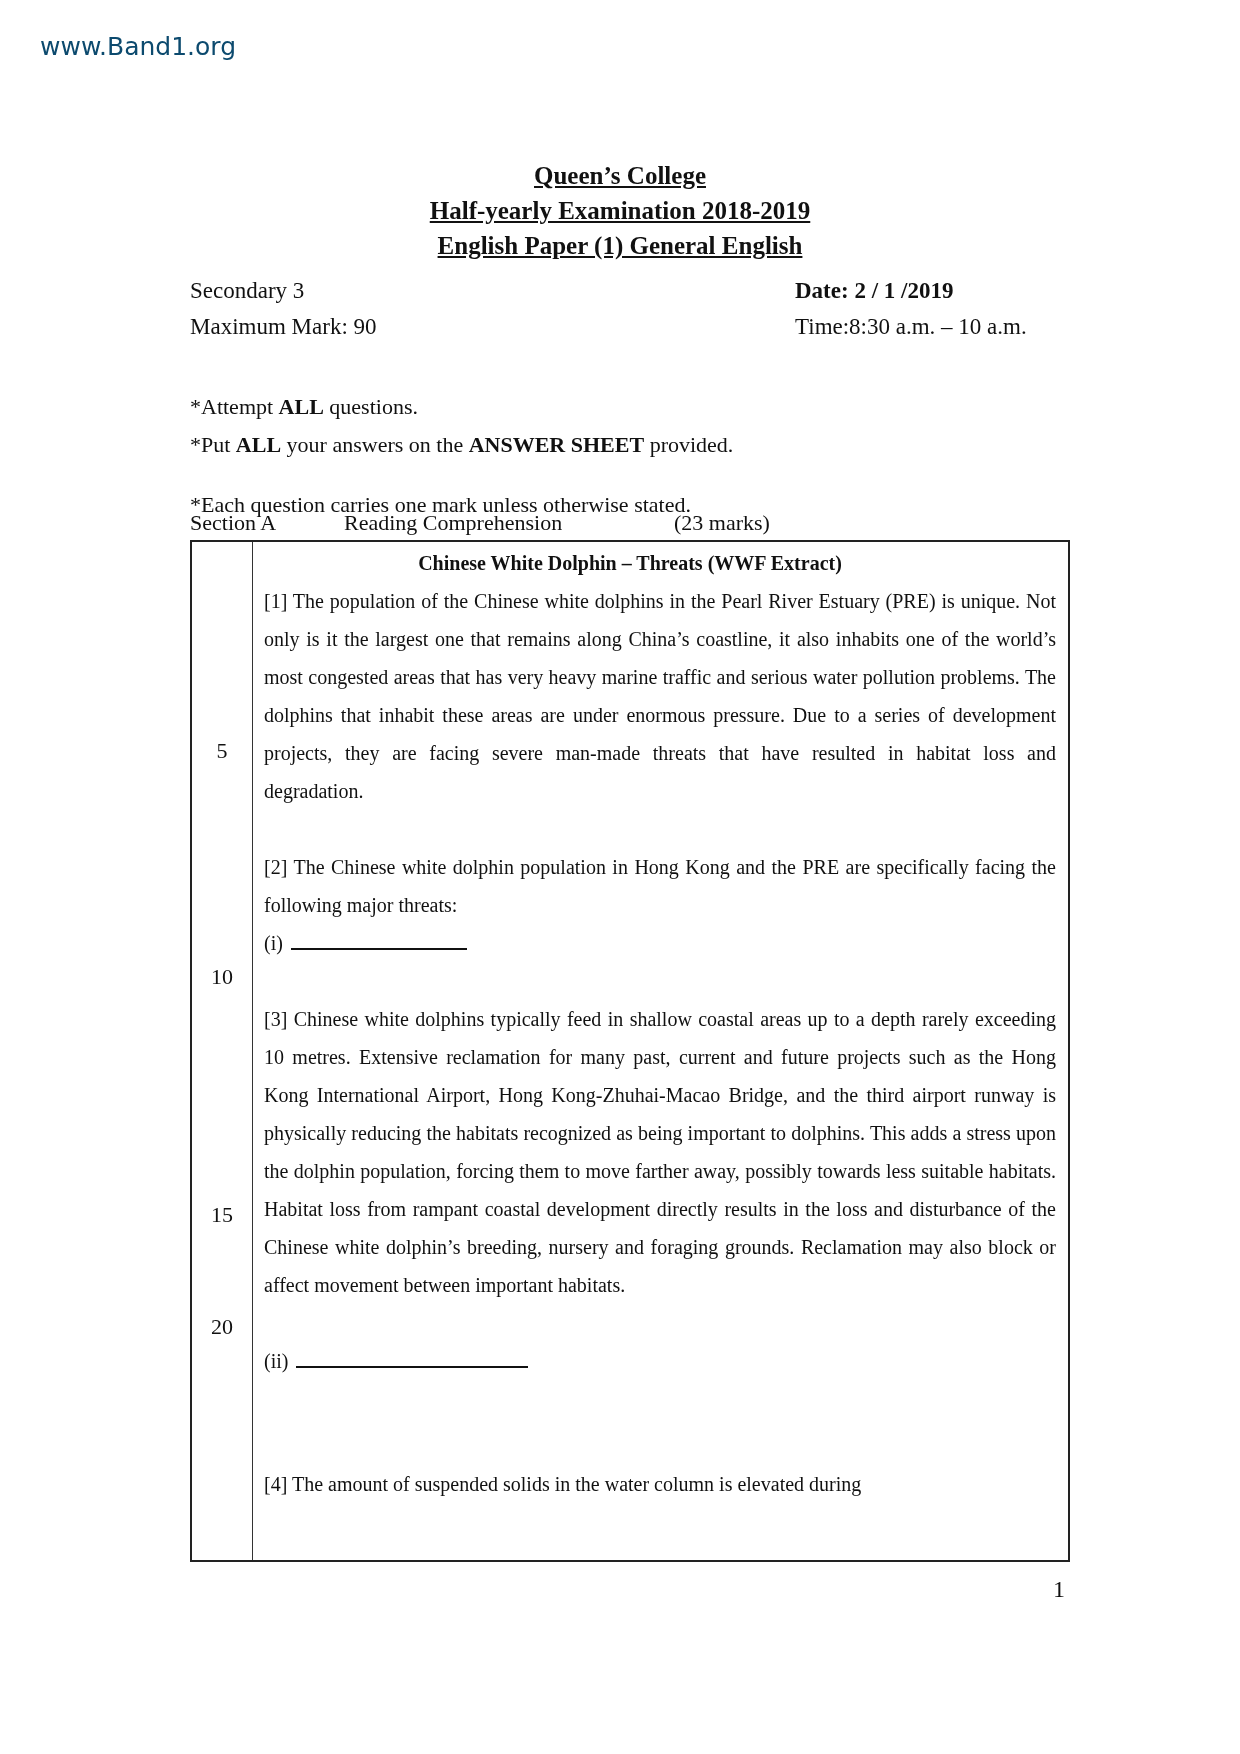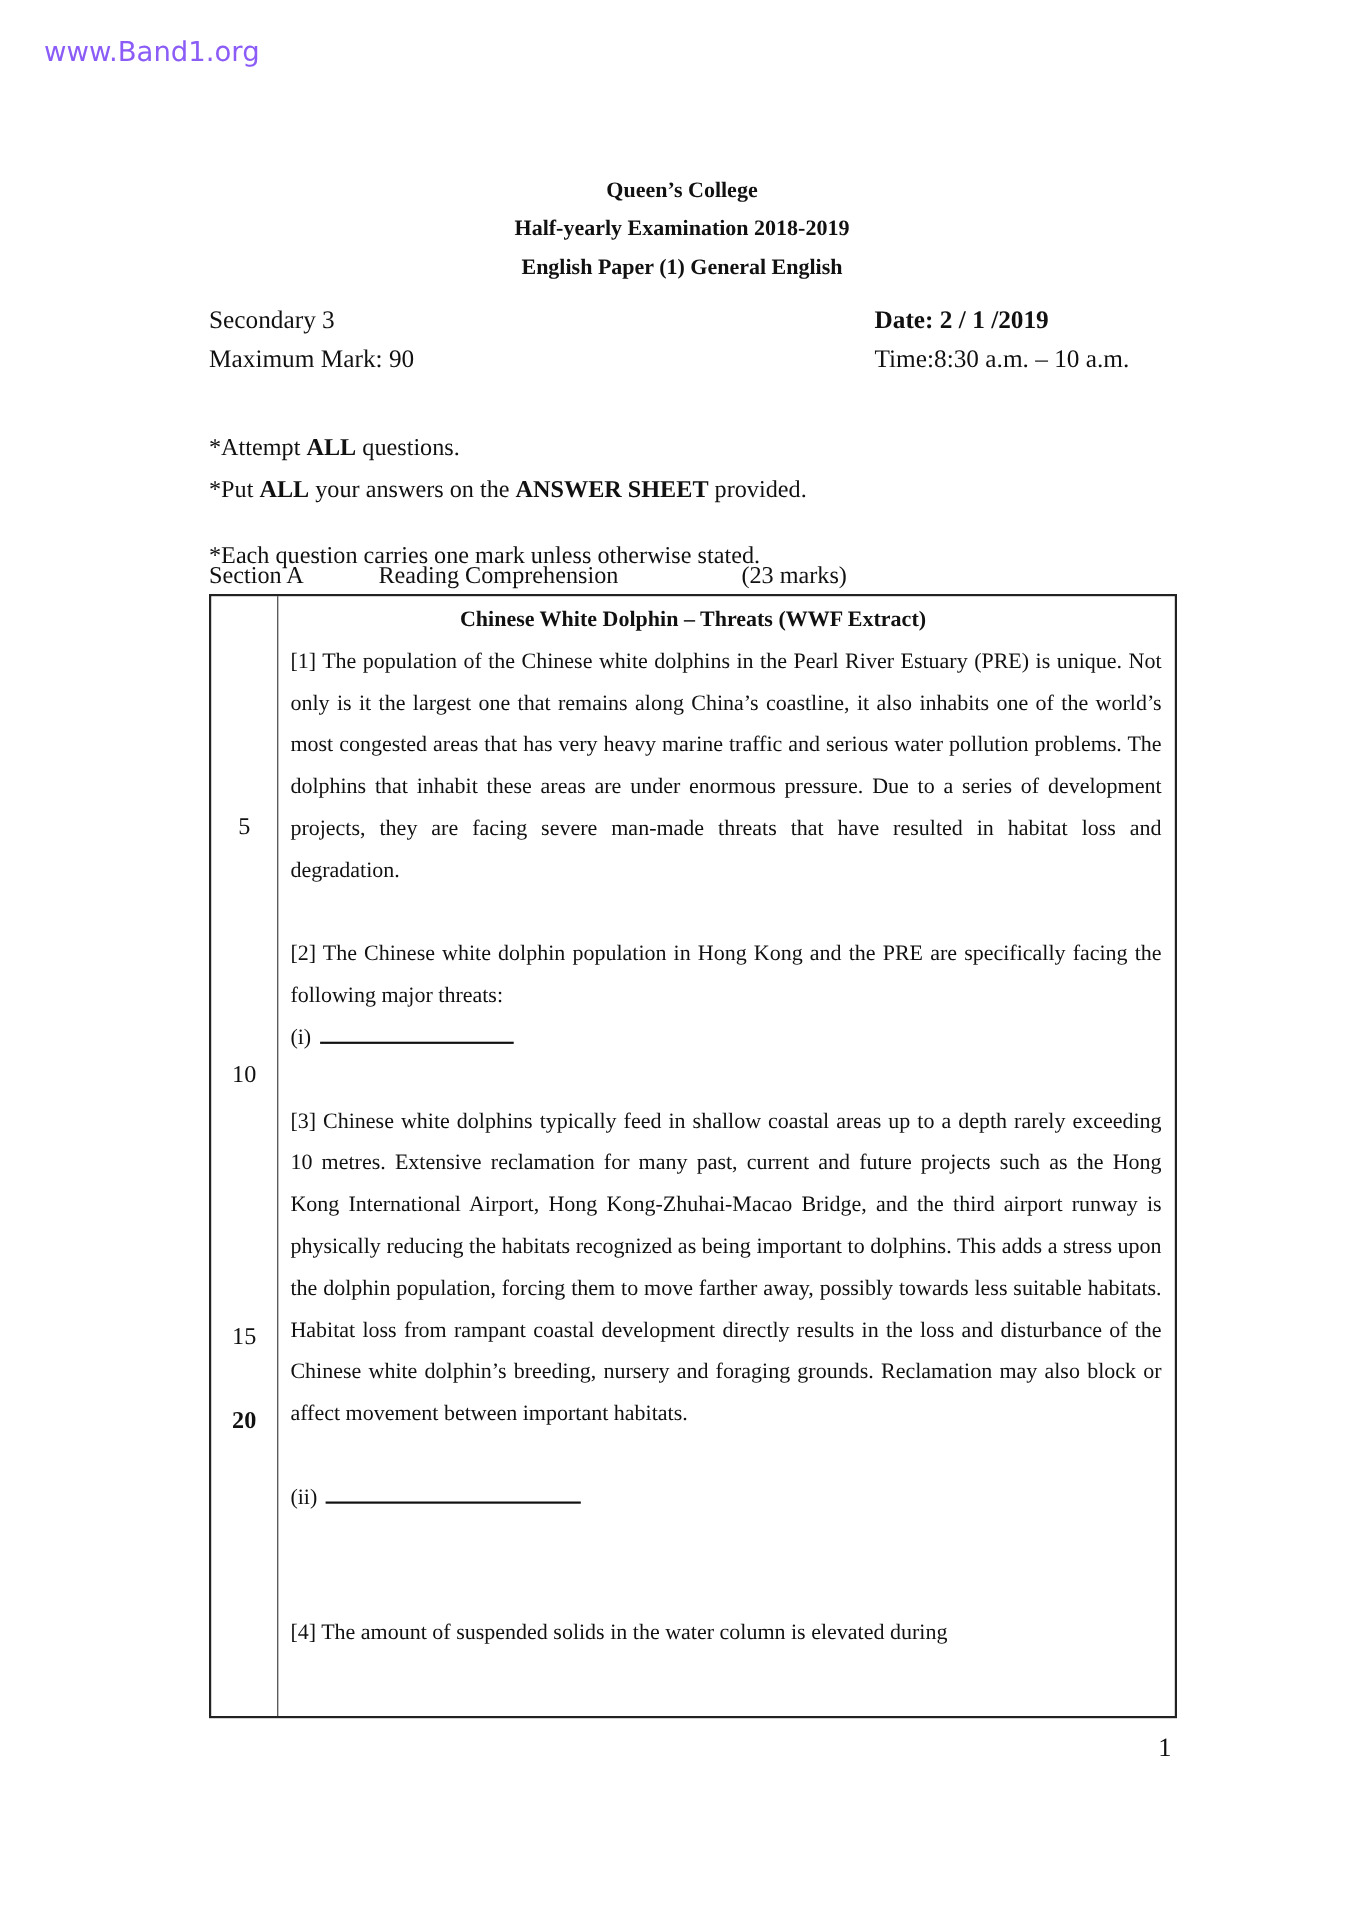--- a/index.html
+++ b/index.html
@@ -1,20 +1,20 @@
 <!DOCTYPE html>
 <html><head>
 <meta charset="utf-8">
 <style>
   html, body { margin: 0; padding: 0; background: #ffffff; }
   body { width: 1240px; height: 1754px; position: relative; overflow: hidden;
          font-family: "Liberation Serif", "DejaVu Serif", serif; color: #111; }
   .watermark { position: absolute; left: 40px; top: 32px; font-family: "DejaVu Sans", "Liberation Sans", sans-serif;
-               font-size: 25px; color: #8b5cf6; }
-  .header-line { position: absolute; left: 0; width: 1240px; text-align: center; font-weight: bold; font-size: 20px; }
+               font-size: 25px; color: #0c4a6e; }
+  .header-line { position: absolute; left: 0; width: 1240px; text-align: center; font-weight: bold; font-size: 25px; text-decoration: underline; }
   .meta { position: absolute; font-size: 23px; }
   .instr { position: absolute; left: 190px; font-size: 22px; }
   .instr b { font-weight: bold; }
   .section { position: absolute; left: 190px; top: 510px; font-size: 22px; font-weight: normal; }
   .section span { display: inline-block; }
   .box { position: absolute; left: 190px; top: 540px; width: 880px; height: 1022px;
          border: 2px solid #222; box-sizing: border-box; }
   .divider { position: absolute; left: 60px; top: 0; bottom: 0; border-left: 1.5px solid #333; }
   .linenum { position: absolute; left: 0; width: 60px; text-align: center; font-size: 22px; }
   .text { position: absolute; left: 72px; width: 792px; font-size: 20px; line-height: 38px; text-align: justify; }
@@ -49,21 +49,21 @@
 <div class="section">
   <span style="width:154px;">Section A</span><span style="width:330px;">Reading Comprehension</span><span>(23 marks)</span>
 </div>
 
 <div class="box">
   <div class="divider"></div>
 
   <div class="linenum" style="top:196px;">5</div>
   <div class="linenum" style="top:422px;">10</div>
   <div class="linenum" style="top:660px;">15</div>
-  <div class="linenum" style="top:736px;font-weight:bold;">20</div>
+  <div class="linenum" style="top:772px;">20</div>
 
   <div class="text" style="top:2px;">
     <span class="title">Chinese White Dolphin – Threats (WWF Extract)</span>
     <div>[1] The population of the Chinese white dolphins in the Pearl River Estuary (PRE) is unique.  Not only is it the largest one that remains along China’s coastline, it also inhabits one of the world’s most congested areas that has very heavy marine traffic and serious water pollution problems.  The dolphins that inhabit these areas are under enormous pressure.  Due to a series of development projects, they are facing severe man-made threats that have resulted in habitat loss and degradation.</div>
     <div style="height:38px;"></div>
     <div>[2] The Chinese white dolphin population in Hong Kong and the PRE are specifically facing the following major threats:</div>
     <div><span>(i)</span><span class="blank" style="width:176px;"></span></div>
     <div style="height:38px;"></div>
     <div>[3] Chinese white dolphins typically feed in shallow coastal areas up to a depth rarely exceeding 10 metres.  Extensive reclamation for many past, current and future projects such as the Hong Kong International Airport, Hong Kong-Zhuhai-Macao Bridge, and the third airport runway is physically reducing the habitats recognized as being important to dolphins.  This adds a stress upon the dolphin population, forcing them to move farther away, possibly towards less suitable habitats.  Habitat loss from rampant coastal development directly results in the loss and disturbance of the Chinese white dolphin’s breeding, nursery and foraging grounds.  Reclamation may also block or affect movement between important habitats.</div>
     <div style="height:38px;"></div>

